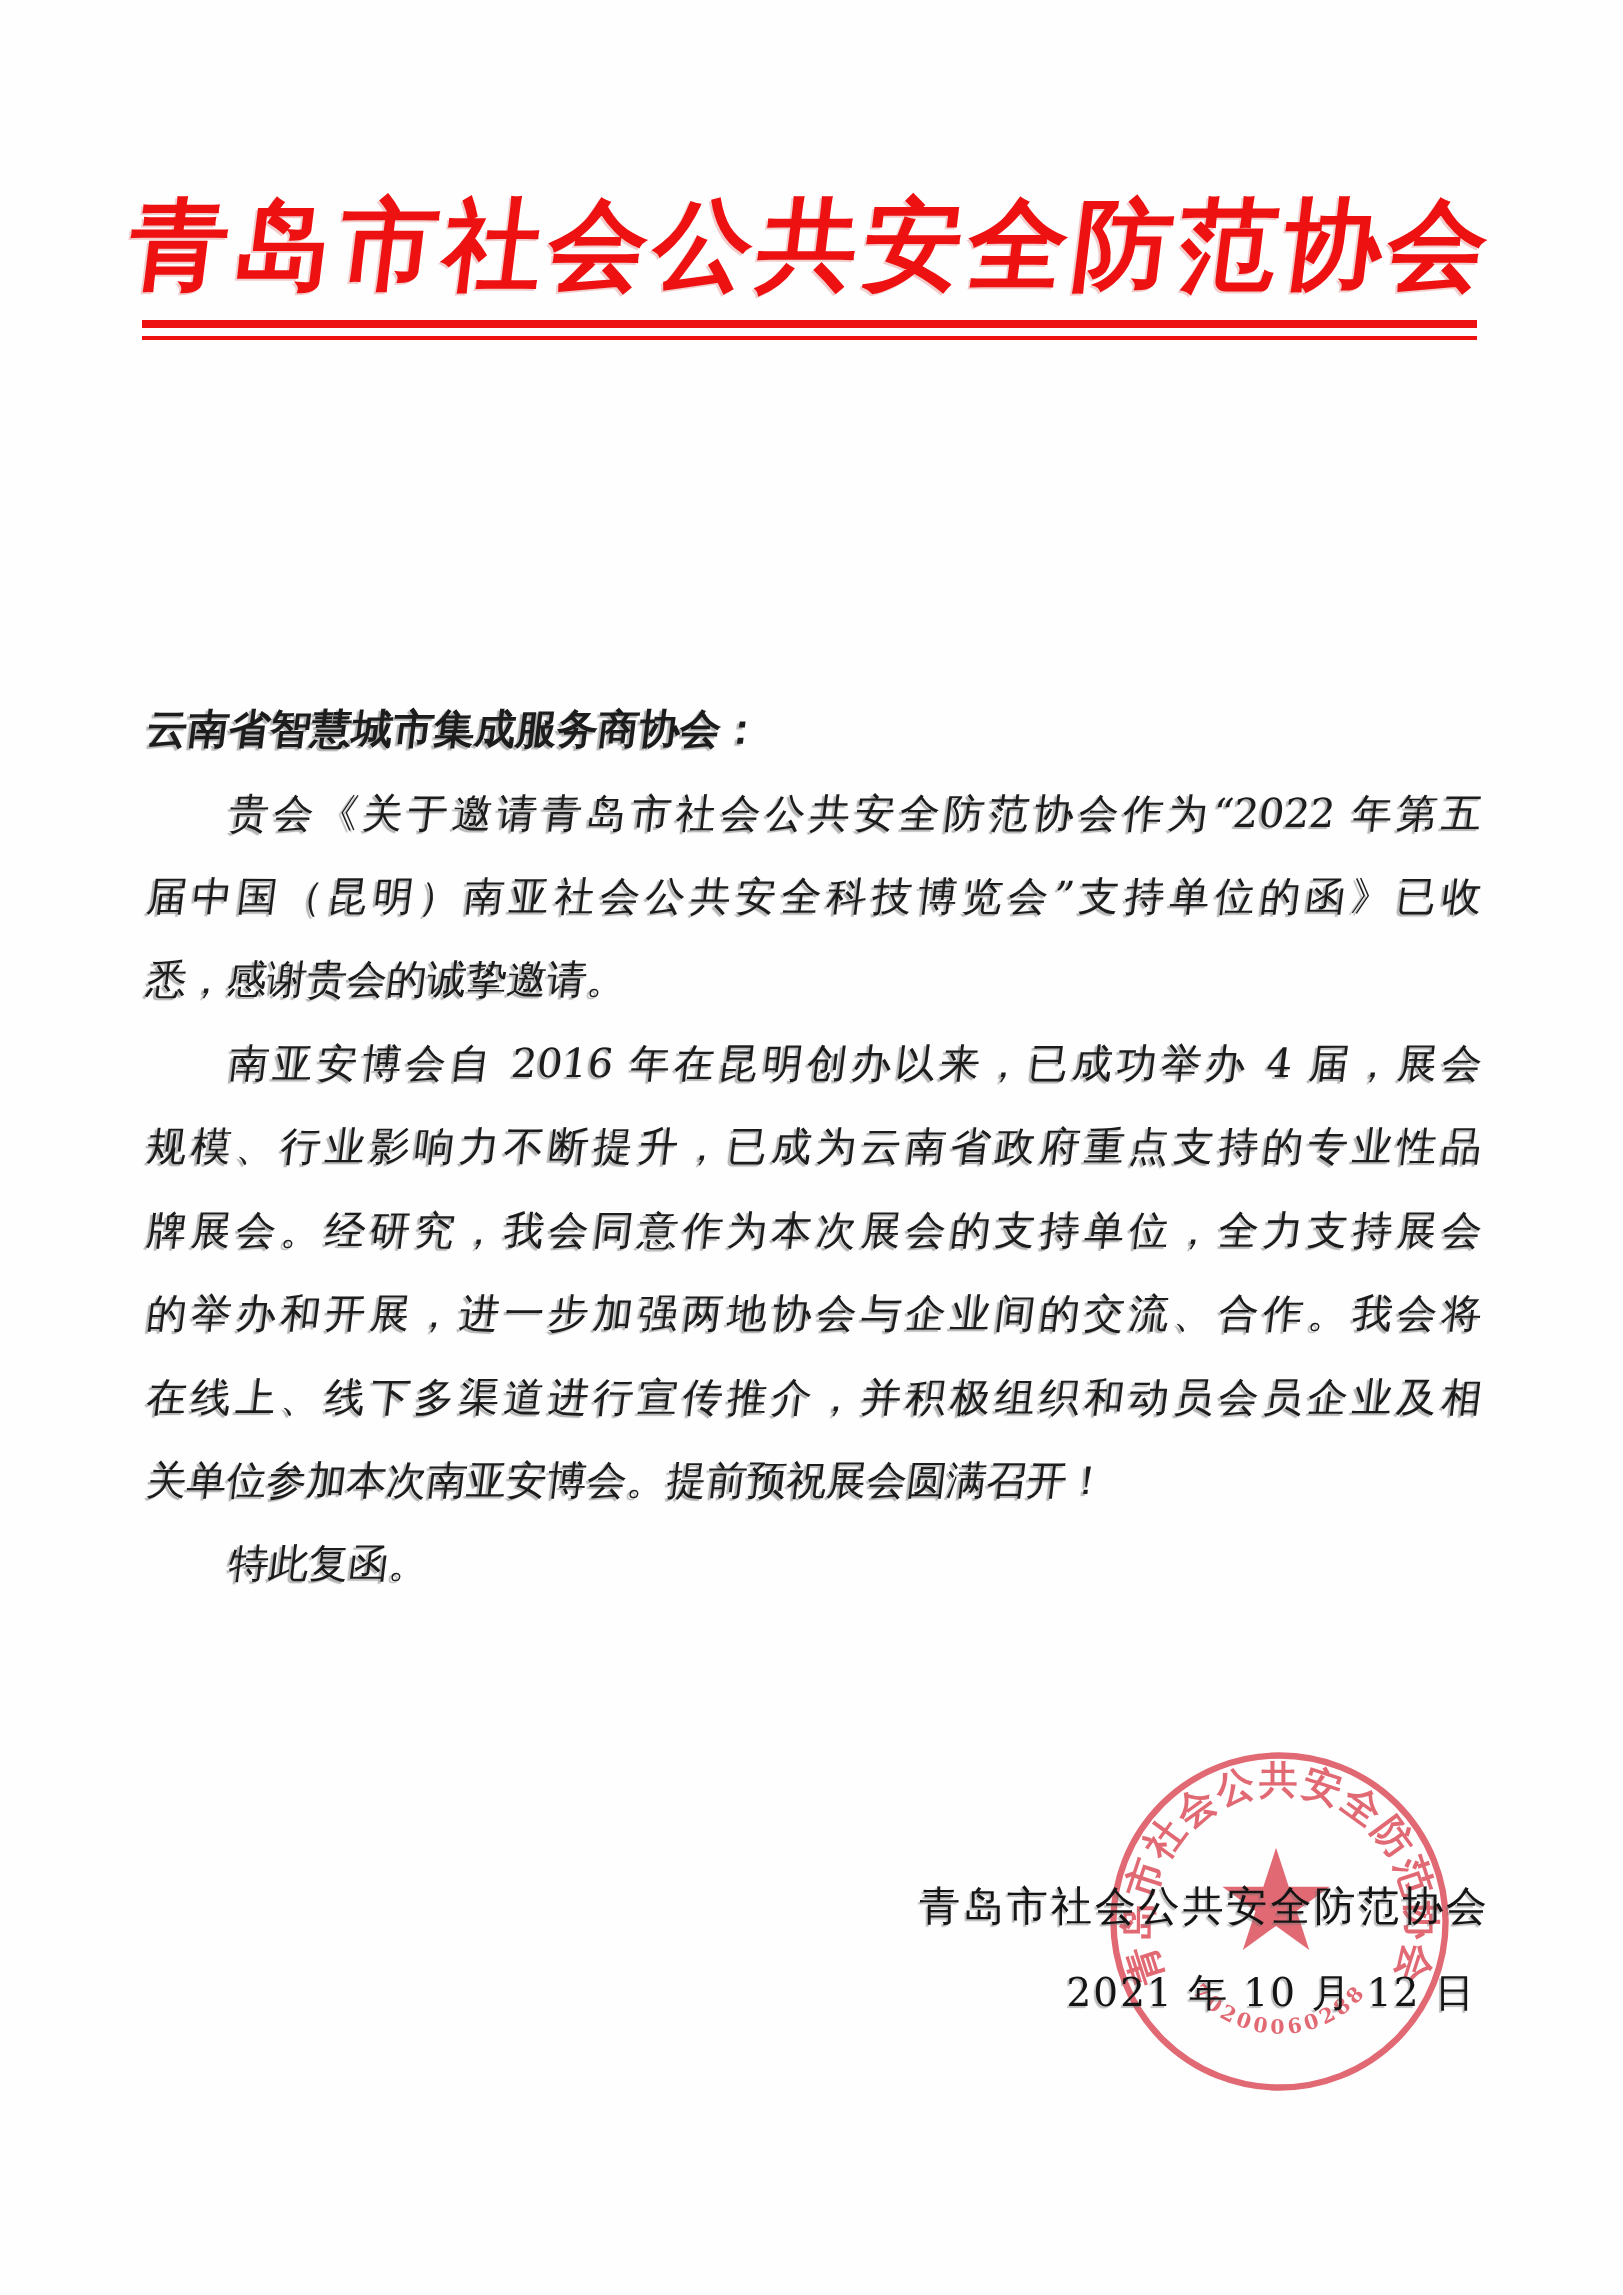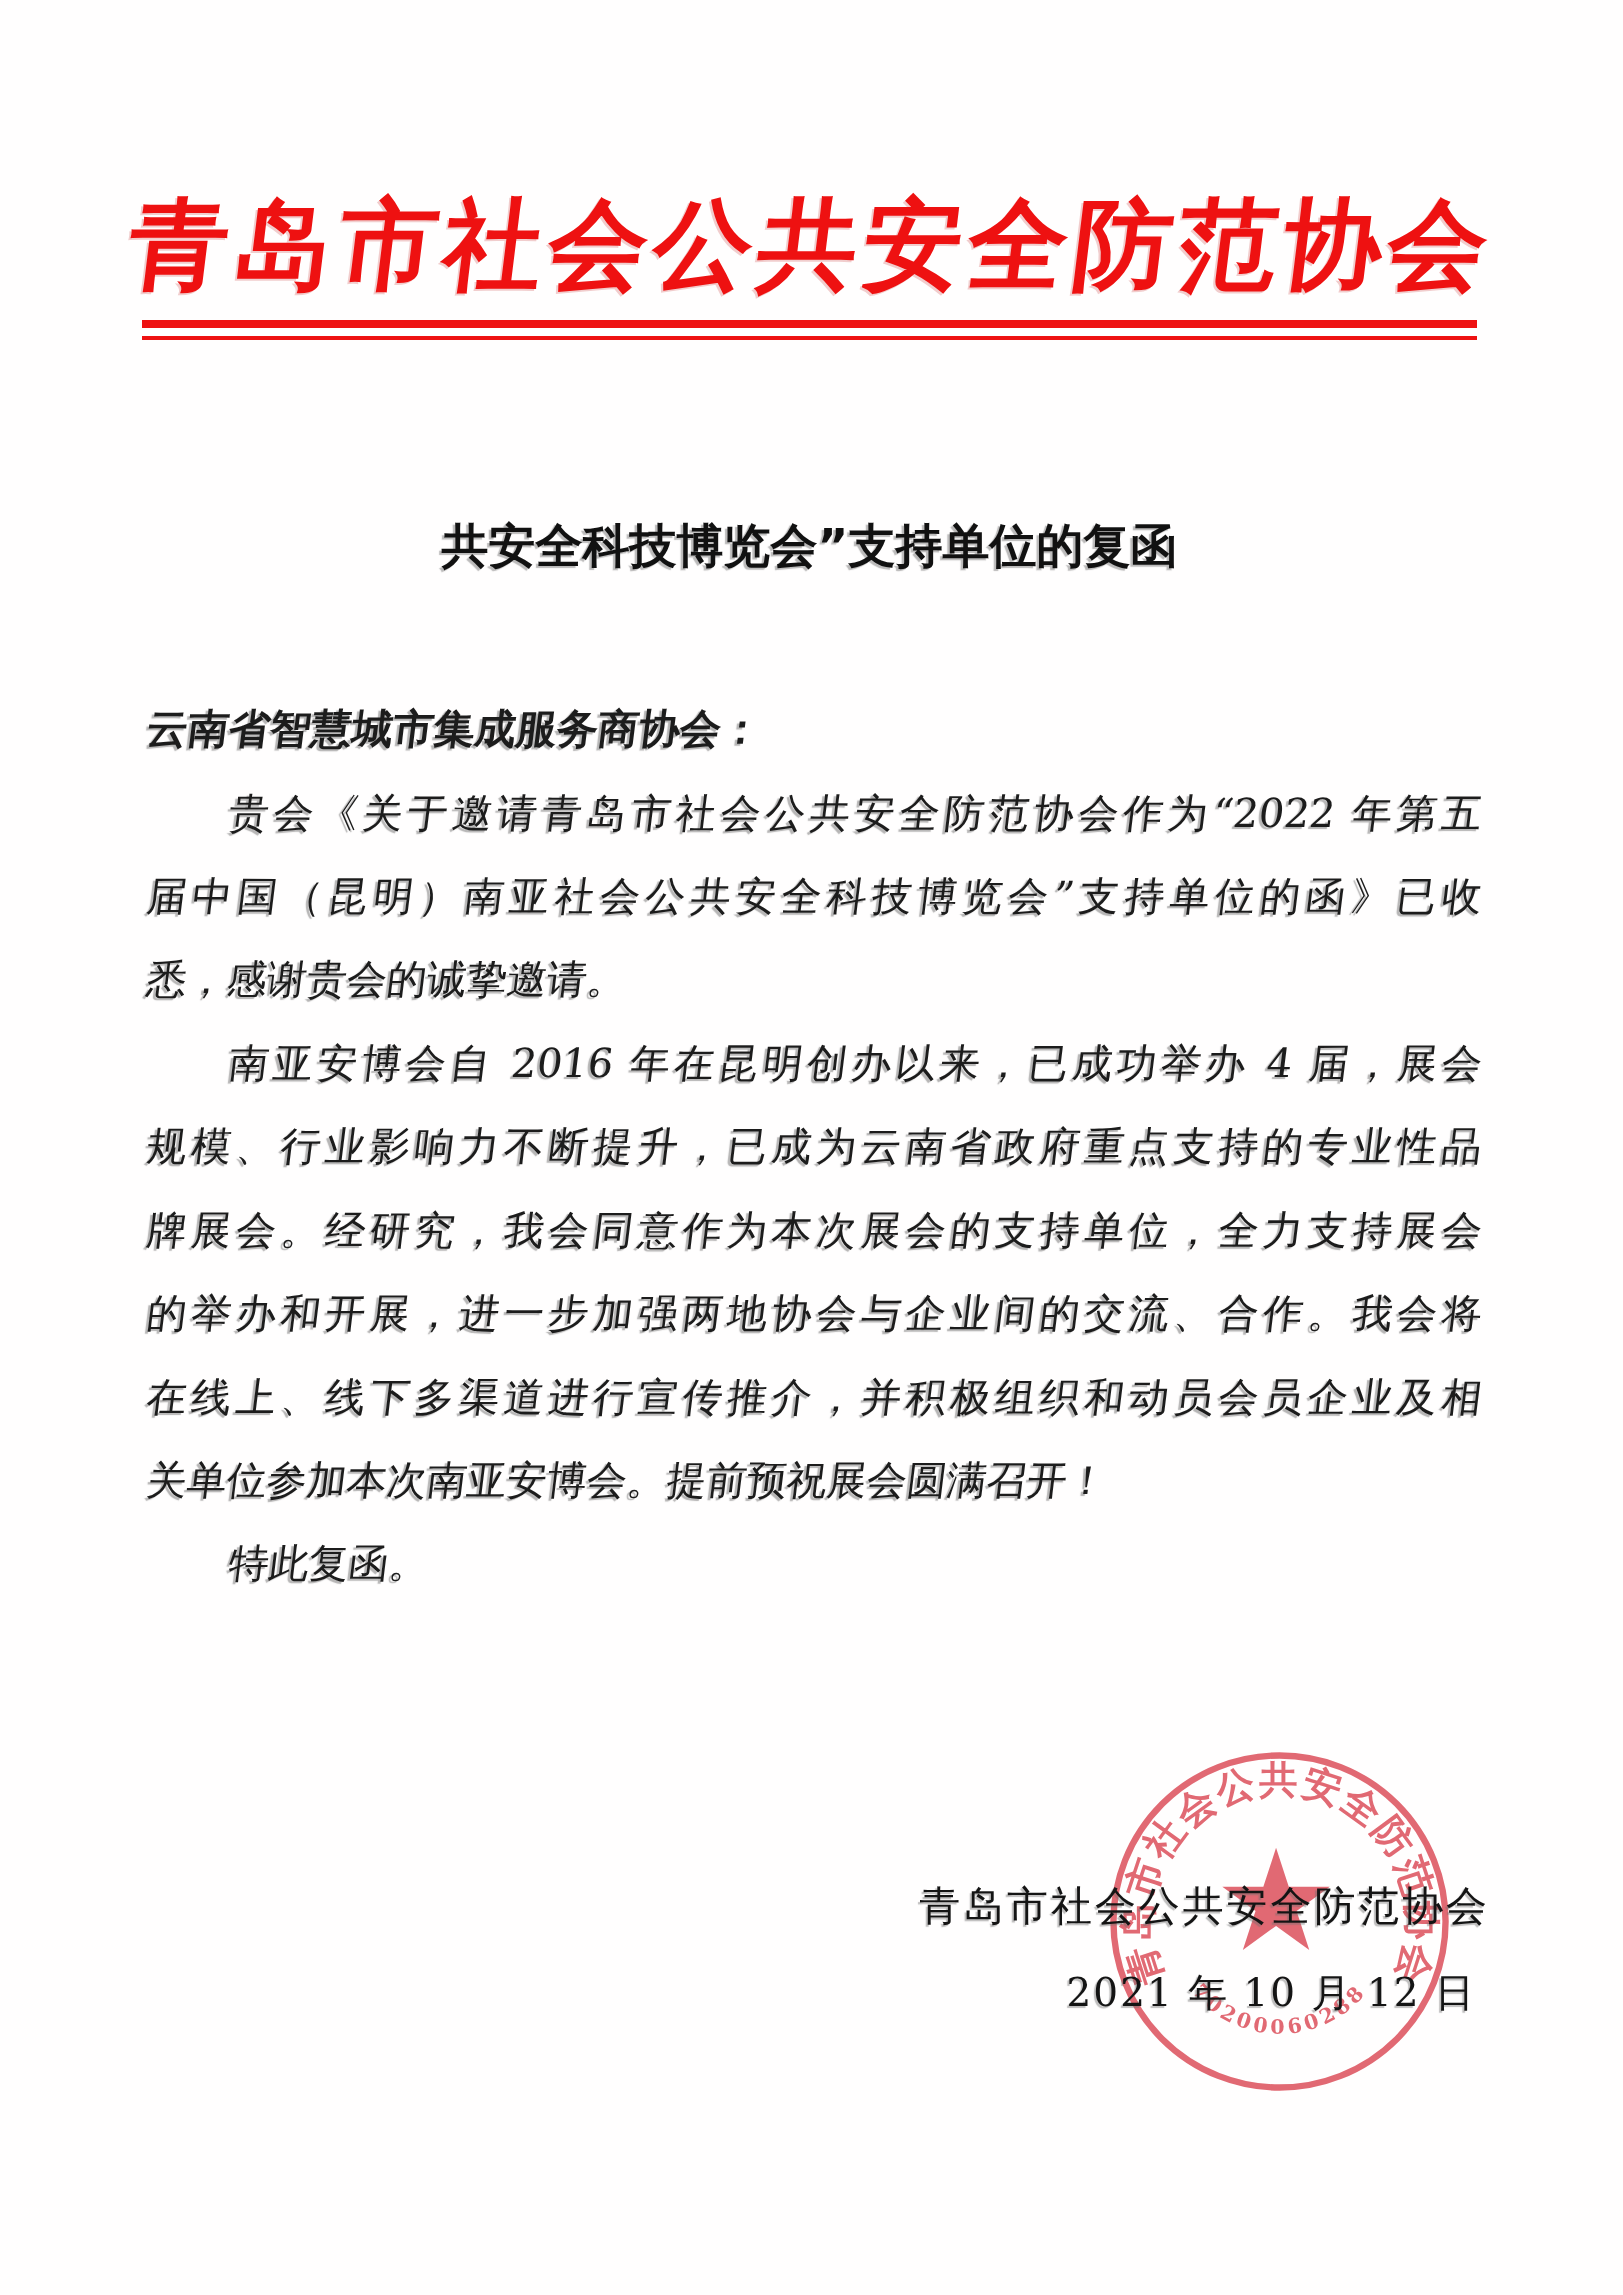--- a/index.html
+++ b/index.html
@@ -73,21 +73,20 @@
 </style>
 </head>
 <body>
 
 <div class="page">
 
   <div class="letterhead">青岛市社会公共安全防范协会</div>
   <div class="rule rule-thick"></div>
   <div class="rule rule-thin"></div>
 
-  <div class="doc-title l2">共安全科技博览会”支持单位的复函</div>
 
   <div class="bline salutation" style="top:688px;">云南省智慧城市集成服务商协会：</div>
 
   <div class="bline j indent" style="top:772px;">贵会《关于邀请青岛市社会公共安全防范协会作为“2022 年第五</div>
   <div class="bline j" style="top:855px;">届中国（昆明）南亚社会公共安全科技博览会”支持单位的函》已收</div>
   <div class="bline" style="top:938px;">悉，感谢贵会的诚挚邀请。</div>
   <div class="bline j indent" style="top:1022px;">南亚安博会自 2016 年在昆明创办以来，已成功举办 4 届，展会</div>
   <div class="bline j" style="top:1105px;">规模、行业影响力不断提升，已成为云南省政府重点支持的专业性品</div>
   <div class="bline j" style="top:1189px;">牌展会。经研究，我会同意作为本次展会的支持单位，全力支持展会</div>
   <div class="bline j" style="top:1272px;">的举办和开展，进一步加强两地协会与企业间的交流、合作。我会将</div>

